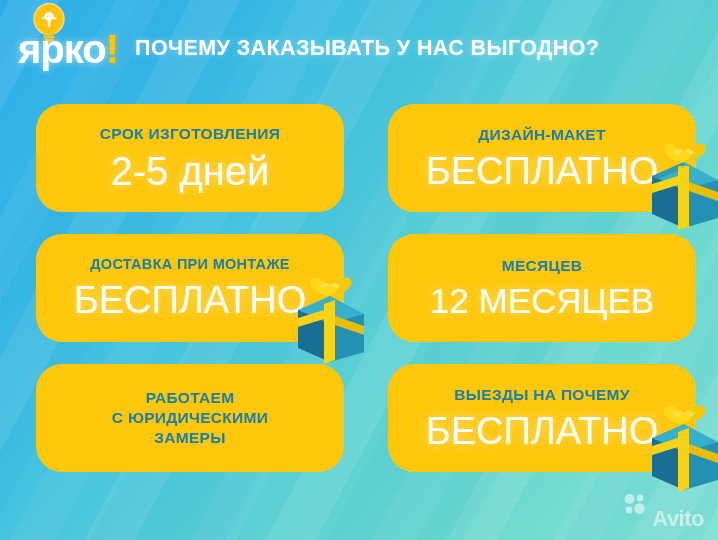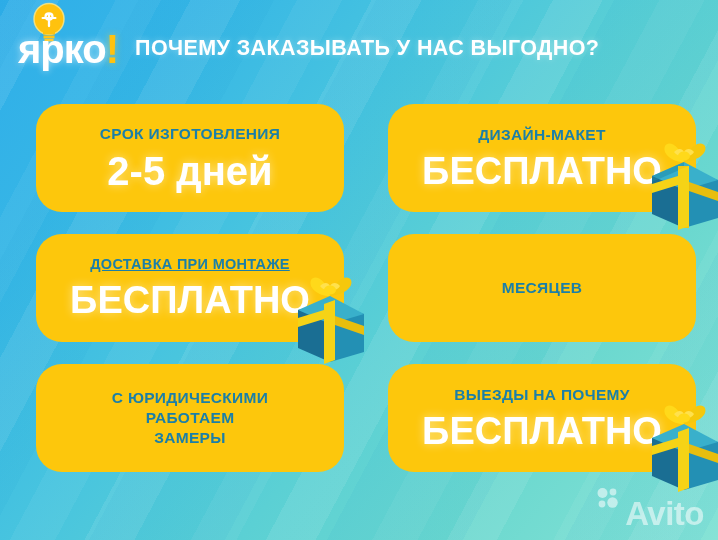--- a/index.html
+++ b/index.html
@@ -82,23 +82,23 @@
     height:108px;
     display:flex;flex-direction:column;
     align-items:center;justify-content:center;
     box-sizing:border-box;padding:6px 10px;
   }
   .eyebrow{
     color:#1B7FA8;font-weight:bold;font-size:15.5px;
     letter-spacing:0.3px;text-align:center;line-height:1.15;
     white-space:nowrap;
   }
-  .eyebrow.small{font-size:14.5px;text-decoration:underline;}
+  .eyebrow.small{font-size:14.5px;}
   .bigline{
-    color:#ffffff;font-weight:bold;font-size:38px;line-height:1.02;
+    color:#ffffff;font-weight:normal;font-size:38px;line-height:1.02;
     text-align:center;white-space:nowrap;margin-top:8px;
     text-shadow:0 0 10px rgba(255,255,255,0.5);
   }
   .bigline.mixed{font-size:40px;}
   .bigline.months{font-size:35px;}
   .stack{
     display:flex;flex-direction:column;align-items:center;justify-content:center;
     gap:2px;
   }
   .stack .eyebrow{font-size:15.5px;}
@@ -111,21 +111,21 @@
   .gift.g2{right:-32px;top:32px;}
   .gift.g3{right:-34px;top:30px;}
 
   
   .avito{
     position:absolute;right:14px;bottom:10px;
     display:flex;align-items:center;gap:5px;
     opacity:0.55;
   }
   .avito-word{
-    color:#ffffff;font-size:33px;font-weight:bold;letter-spacing:-0.5px;
+    color:#ffffff;font-size:22px;font-weight:bold;letter-spacing:-0.5px;
     line-height:1;
     margin-top:27px;
   }
 </style>
 </head>
 <body>
 
 <div id="poster">
 
   <div class="stripes"></div>
@@ -198,26 +198,27 @@
             <path d="M50 30 C62 29 74 22 71 14 C68 8 55 12 50 30 Z" fill="#F5C80C"></path>
             <path d="M40 20 C44 16 48 16 50 20 C52 16 57 16 60 20 C57 26 44 26 40 20 Z" fill="#FFE14D"></path>
             <ellipse cx="50" cy="24" rx="6" ry="4.6" fill="#FFD91A"></ellipse>
           </g>
         </svg>
       </span>
     </div>
 
     <div class="card">
       <div class="eyebrow">МЕСЯЦЕВ</div>
+      <div class="bigline months">12 МЕСЯЦЕВ</div>
     </div>
 
     <div class="card">
       <div class="stack">
+        <div class="eyebrow">РАБОТАЕМ</div>
         <div class="eyebrow">С ЮРИДИЧЕСКИМИ</div>
-        <div class="eyebrow">РАБОТАЕМ</div>
         <div class="eyebrow">ЗАМЕРЫ</div>
       </div>
     </div>
 
     <div class="card">
       <div class="eyebrow">ВЫЕЗДЫ НА ПОЧЕМУ</div>
       <div class="bigline">БЕСПЛАТНО</div>
       <span class="gift g3">
         <svg width="96" height="104" viewBox="0 0 96 104">
           <path d="M18 82 L18 44 L50 36 L50 96 Z" fill="#1A6E93"></path>

